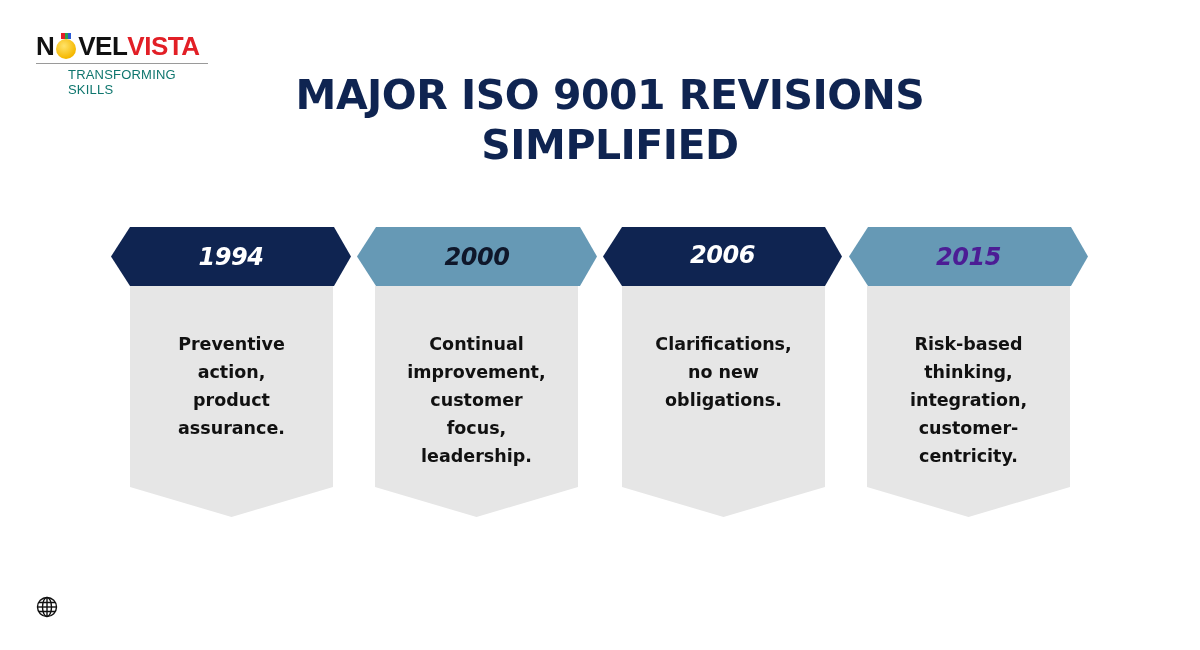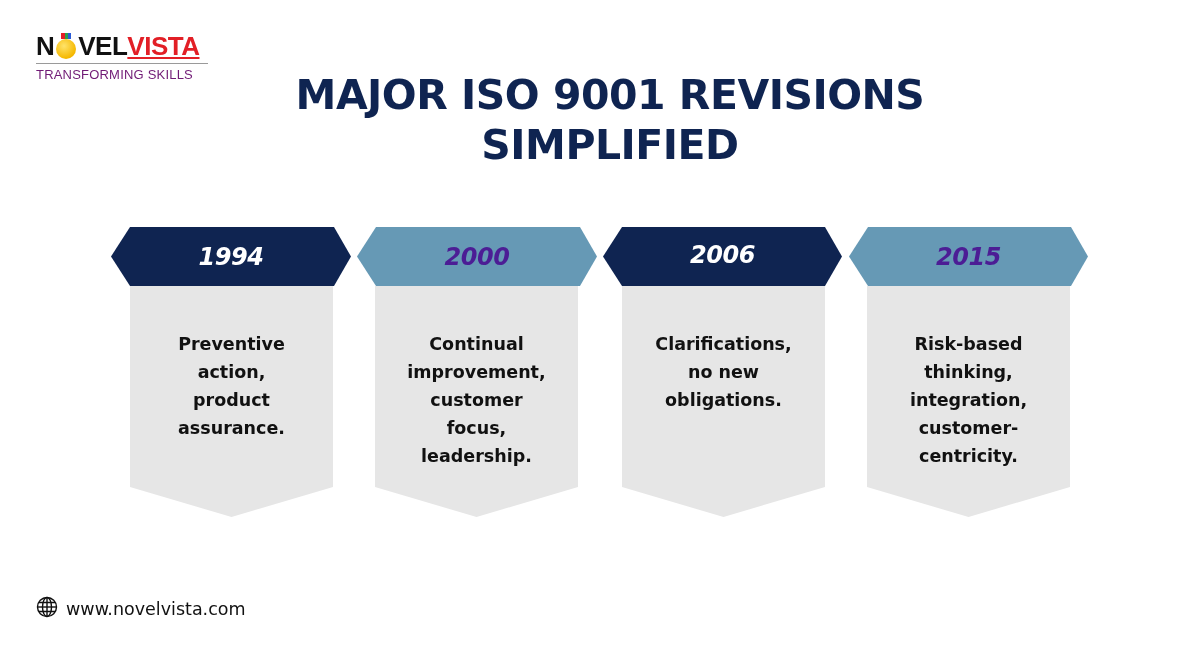--- a/index.html
+++ b/index.html
@@ -7,23 +7,23 @@
   body { position: relative; font-family: "DejaVu Sans", sans-serif; }
 
   .logo { position: absolute; left: 36px; top: 33px; width: 172px; }
   .logo-word { font-family: "Liberation Sans", sans-serif; font-weight: 900; font-size: 26px; letter-spacing: -0.5px; line-height: 26px; display: flex; align-items: flex-end; }
   .logo-n { color: #111111; }
   .logo-o { display: inline-block; position: relative; width: 22px; height: 22px; margin: 0 1px 1px 1px; }
   .logo-o .medal { position: absolute; left: 1px; top: 3px; width: 20px; height: 20px; border-radius: 50%; background: radial-gradient(circle at 40% 35%, #ffe36a, #f5b800 70%, #e09a00); }
   .logo-o .ribbon { position: absolute; left: 6px; top: -3px; width: 10px; height: 6px; display: flex; }
   .logo-o .ribbon span { flex: 1; }
   .logo-vel { color: #111111; text-align: center; }
-  .logo-vista { color: #e21f26; text-decoration: underline; }
+  .logo-vista { color: #e21f26; }
   .logo-rule { height: 1px; background: #9a9a9a; margin-top: 4px; width: 172px; }
-  .logo-tag { font-family: "Liberation Sans", sans-serif; font-size: 13px; color: #701a75; letter-spacing: 0.2px; margin-top: 3px; }
+  .logo-tag { font-family: "Liberation Sans", sans-serif; font-size: 13px; color: #0f766e; letter-spacing: 0.2px; margin-top: 3px; margin-left: 32px; }
 
   .title { position: absolute; left: 0; width: 1220px; top: 70px; text-align: center; color: #0f2451; font-family: "DejaVu Sans", sans-serif; font-weight: bold; font-size: 41px; line-height: 50px; letter-spacing: -0.5px; }
 
   .step { position: absolute; top: 227px; }
   .step-head { position: absolute; top: 0; height: 59px; clip-path: polygon(19px 0, calc(100% - 17px) 0, 100% 50%, calc(100% - 17px) 100%, 19px 100%, 0 50%); display: flex; align-items: center; justify-content: center; }
   .step-year { font-family: "DejaVu Sans", sans-serif; font-weight: bold; font-size: 24px; letter-spacing: -0.5px; font-style: italic; }
   .step-body { position: absolute; top: 59px; width: 203px; height: 231px; background: #e6e6e6; clip-path: polygon(0 0, 100% 0, 100% 87%, 50% 100%, 0 87%); }
   .step-text { position: absolute; top: 44px; left: 0; width: 100%; text-align: center; font-family: "DejaVu Sans", sans-serif; font-weight: bold; font-size: 17.5px; line-height: 28px; color: #111111; padding: 0 30px; }
 
   .footer { position: absolute; left: 36px; top: 596px; display: flex; align-items: center; gap: 8px; }
@@ -59,21 +59,21 @@
   <div class="step-head" style="left:0; width:240px; background:#0f2451;">
     <span class="step-year" style="color:#ffffff;">1994</span>
   </div>
   <div class="step-body" style="left:19px;">
     <div class="step-text">Preventive action, product assurance.</div>
   </div>
 </div>
 
 <div class="step" style="left:357px;">
   <div class="step-head" style="left:0; width:240px; background:#6699b5;">
-    <span class="step-year" style="color:#4c1d95; ">2000</span>
+    <span class="step-year" style="color:#0f172a; ">2000</span>
   </div>
   <div class="step-body" style="left:18px;">
     <div class="step-text">Continual improvement, customer focus, leadership.</div>
   </div>
 </div>
 
 <div class="step" style="left:603px;">
   <div class="step-head" style="left:0; width:239px; background:#0f2451;">
     <span class="step-year" style="color:#ffffff; margin-top:-4px;">2006</span>
   </div>
@@ -94,14 +94,13 @@
 <div class="footer">
   <span>
     <svg width="22" height="22" viewBox="0 0 22 22" fill="none" stroke="#111" stroke-width="1.4">
       <circle cx="11" cy="11" r="9.5"></circle>
       <ellipse cx="11" cy="11" rx="4.5" ry="9.5"></ellipse>
       <line x1="11" y1="1.5" x2="11" y2="20.5"></line>
       <line x1="1.5" y1="11" x2="20.5" y2="11"></line>
       <path d="M3 6.5 H19 M3 15.5 H19"></path>
     </svg>
   </span>
-  <span class="footer-text">www.novelvista.com</span>
 </div>
 
 </body></html>

